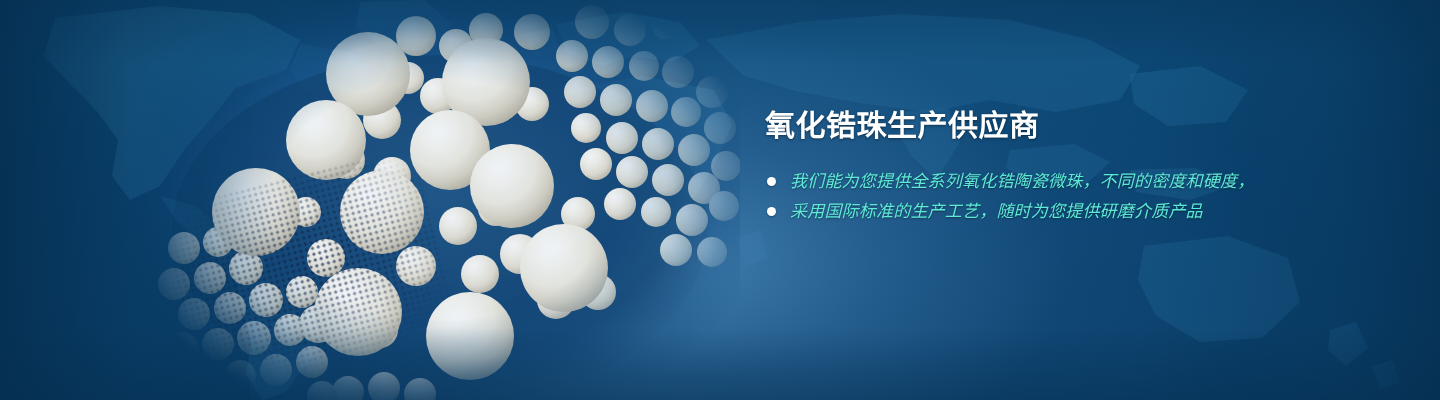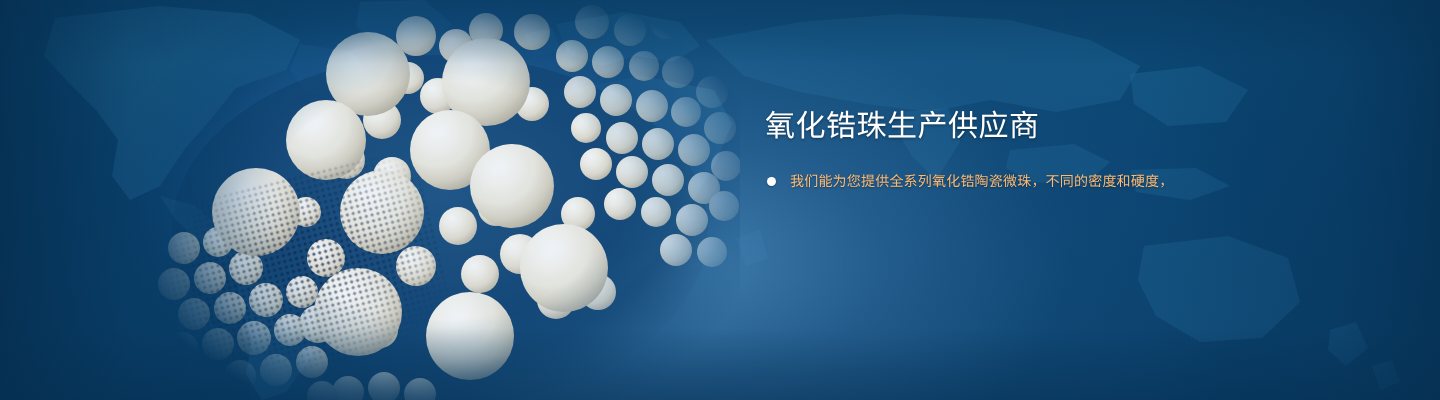--- a/index.html
+++ b/index.html
@@ -99,42 +99,43 @@
   .copy {
     position: absolute;
     left: 765px;
     top: 106px;
     width: 620px;
   }
 
   .headline {
     margin: 0;
     font-size: 30px;
-    font-weight: 400;
+    font-weight: 700;
     line-height: 40px;
     color: #ffffff;
     letter-spacing: .5px;
     text-shadow: 0 1px 3px rgba(0,0,0,.42);
     white-space: nowrap;
   }
 
   .bullets {
     list-style: none;
     margin: 24px 0 0 0;
     padding: 0;
   }
   .bullet {
     position: relative;
     padding-left: 25px;
     margin-bottom: 7px;
-    font-size: 14px;
+    font-size: 17px;
     line-height: 23px;
-    color: #fdba74;
+    color: #5eead4;
     text-shadow: 0 1px 2px rgba(0,0,0,.38);
     letter-spacing: .2px;
+    font-style: italic;
   }
   .bullet:last-child { margin-bottom: 0; }
   .bullet-dot {
     position: absolute;
     left: 2px;
     top: 7px;
     width: 9px;
     height: 9px;
     border-radius: 50%;
     background: #ffffff;
@@ -360,17 +361,21 @@
     <h1 class="headline">氧化锆珠生产供应商</h1>
 
     <ul class="bullets">
 
       <li class="bullet">
         <span class="bullet-dot"></span>
         <span class="bullet-text">我们能为您提供全系列氧化锆陶瓷微珠，不同的密度和硬度，</span>
       </li>
 
 
+      <li class="bullet">
+        <span class="bullet-dot"></span>
+        <span class="bullet-text">采用国际标准的生产工艺，随时为您提供研磨介质产品</span>
+      </li>
 
     </ul>
   </div>
 
 </div>
 
 </body></html>

